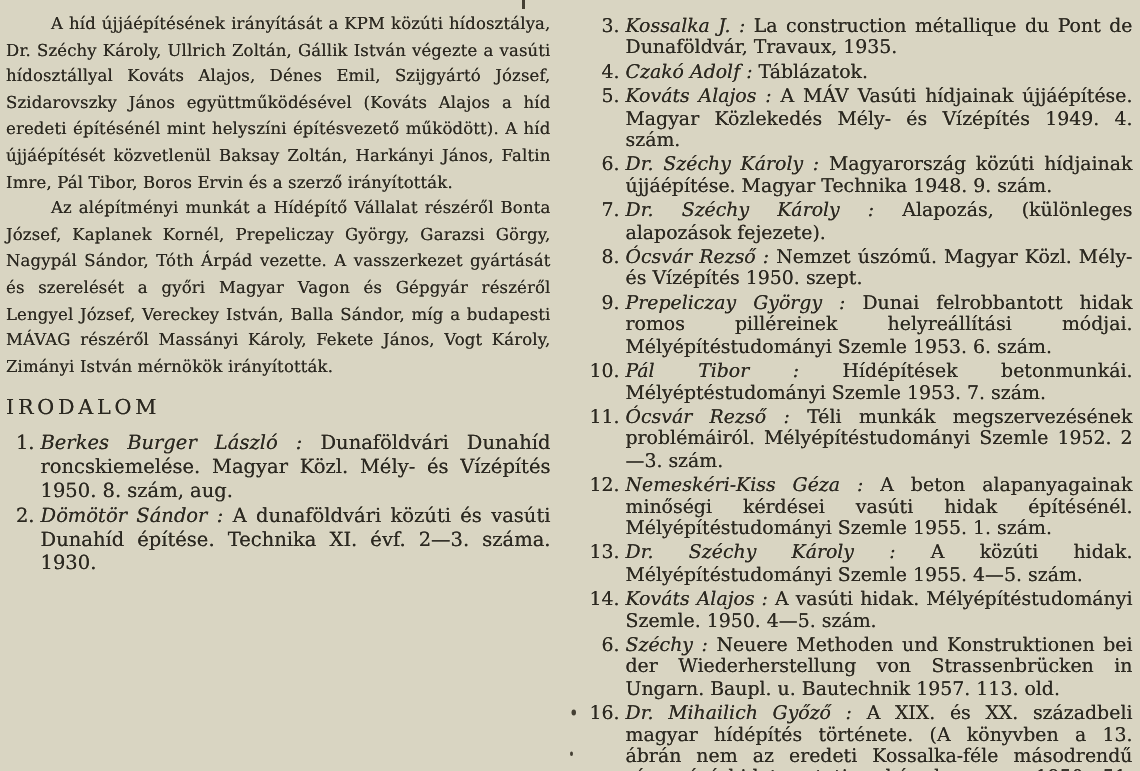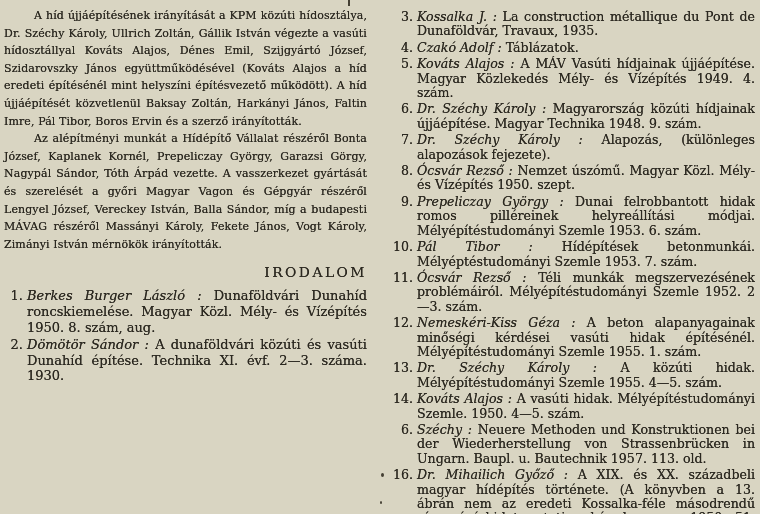--- a/index.html
+++ b/index.html
@@ -25,21 +25,21 @@
   .para {
     margin: 0;
     font-size: 11px;
     line-height: 17.6px;
     text-align: justify;
     text-indent: 30px;
     letter-spacing: 0.1px;
   }
   .heading {
     margin: 11px 0 8px;
-    text-align: right;
+    text-align: left;
     font-size: 13.8px;
     font-weight: normal;
     letter-spacing: 2.5px;
   }
   .bib .entry {
     position: relative;
     text-align: justify;
   }
   .bib-left .entry {
     font-size: 13px;

